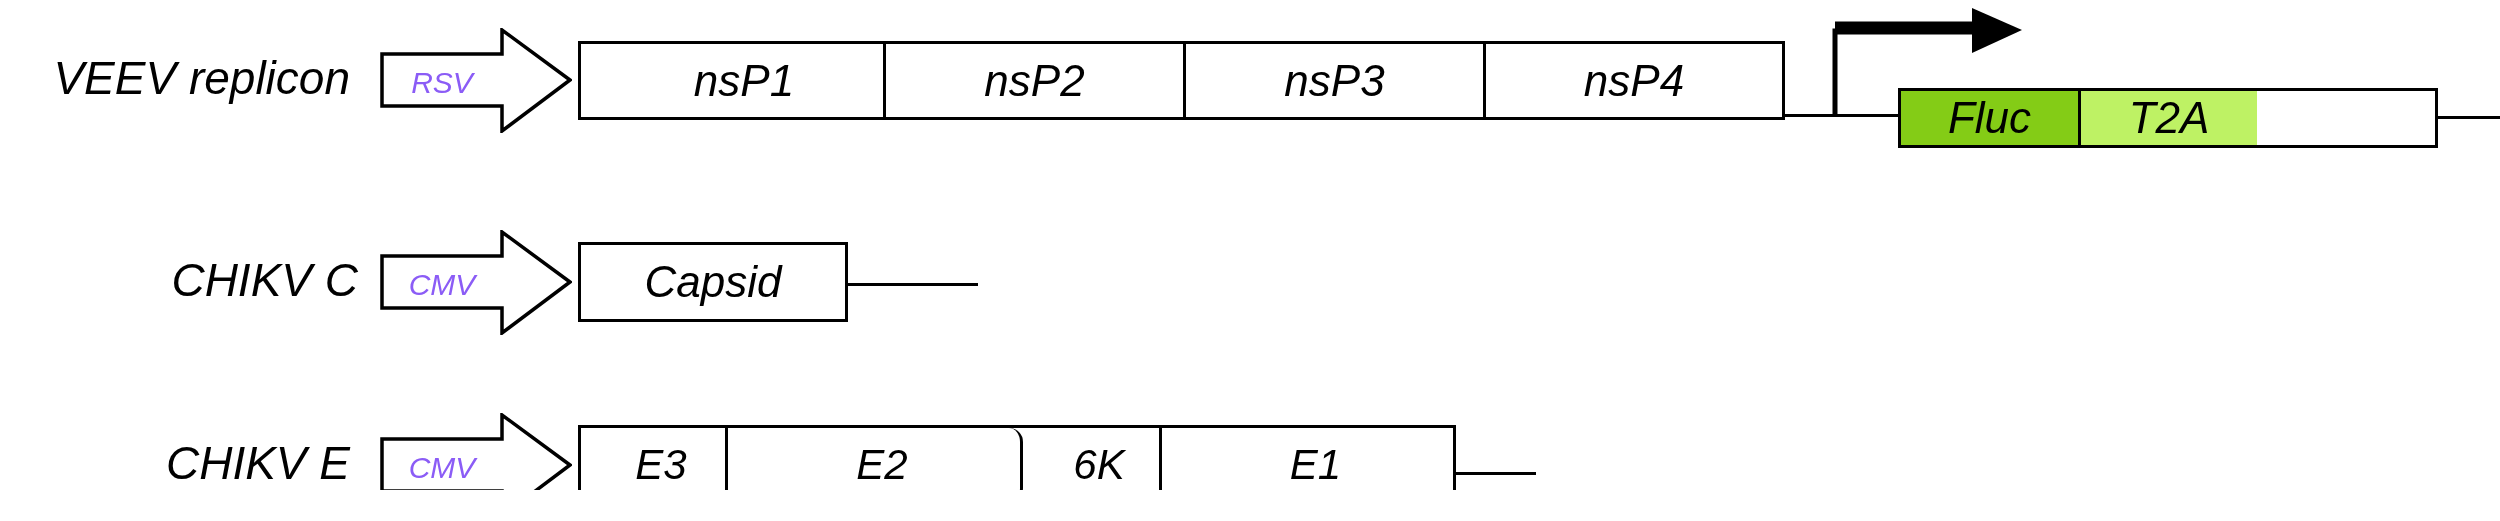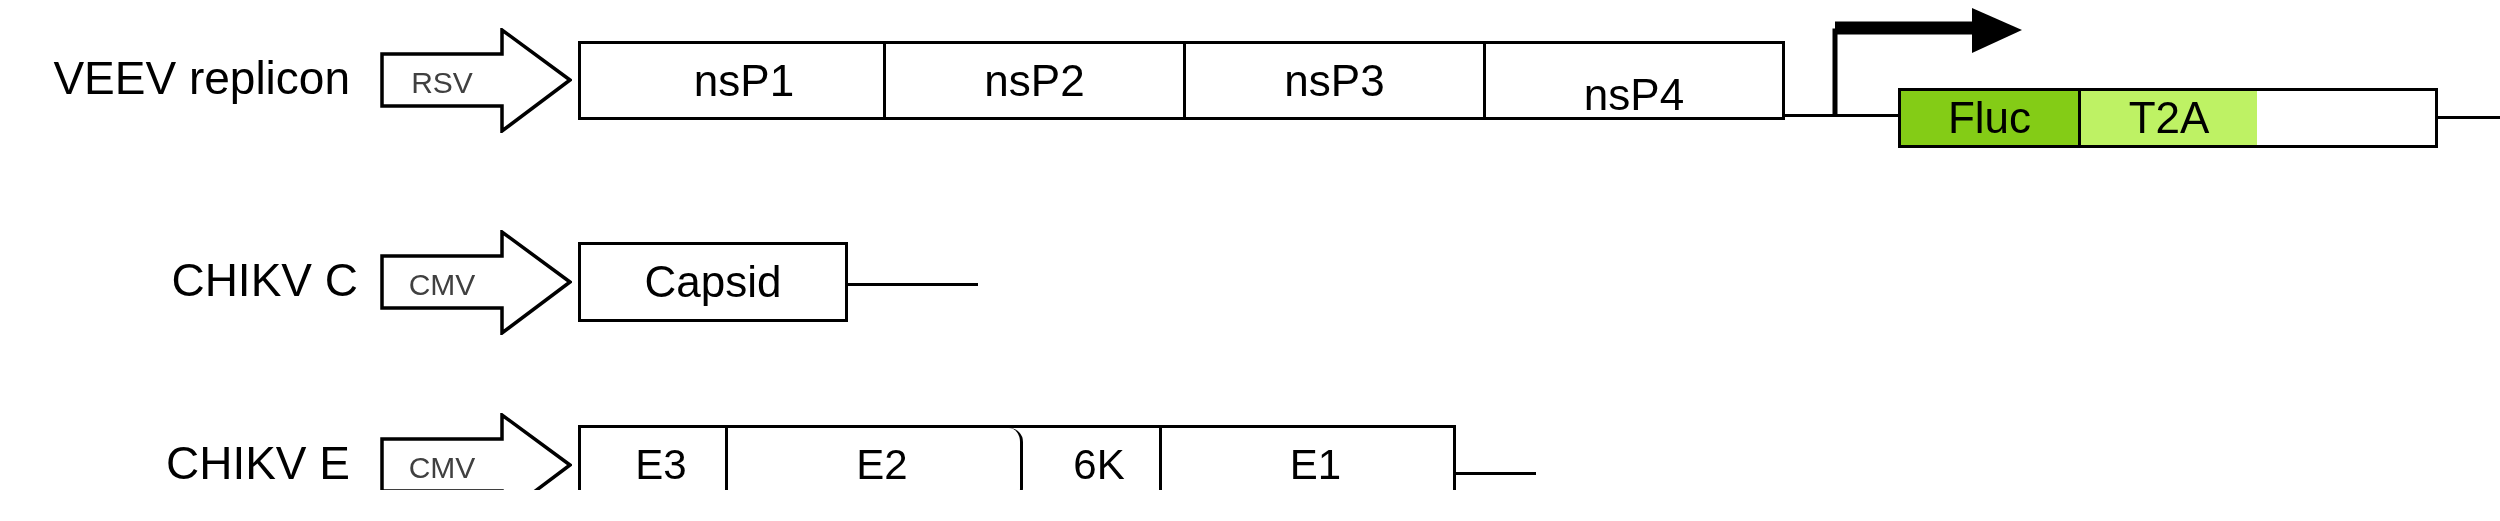--- a/index.html
+++ b/index.html
@@ -11,20 +11,21 @@
     font-family: "Liberation Sans", sans-serif;
     color: #000000;
   }
 
   #diagram {
     position: relative;
     width: 2500px;
     height: 490px;
     background: #ffffff;
     overflow: hidden;
+    font-style: italic;
   }
 
   
   .construct-row {
     position: absolute;
     left: 0;
     width: 2500px;
   }
 
   .row-label {
@@ -42,21 +43,21 @@
     display: block;
   }
   .promoter .promoter-label {
     position: absolute;
     left: 0;
     width: 100%;
     text-align: center;
     font-size: 30px;
     line-height: 1;
     white-space: nowrap;
-    color: #404040;
+    color: #8b5cf6;
   }
 
   
   .gene-track {
     position: absolute;
     display: flex;
     border: 3px solid #000;
     box-sizing: border-box;
     background: #ffffff;
   }
@@ -108,21 +109,21 @@
     <div class="gene-track" style="left:578px; top:41px; width:1207px; height:79px;">
       <div class="gene-box" style="width:305px;padding-left:24px;">
         <span>nsP1</span>
       </div>
       <div class="gene-box" style="width:300px;">
         <span>nsP2</span>
       </div>
       <div class="gene-box" style="width:300px;">
         <span>nsP3</span>
       </div>
-      <div class="gene-box" style="width:296px;align-items:flex-end;">
+      <div class="gene-box" style="width:296px;">
         <span>nsP4</span>
       </div>
     </div>
 
     <div class="connector" style="left:1785px; top:114px; width:115px;"></div>
 
     <div class="sg-arrow" style="left:1830px; top:4px; width:200px; height:115px;">
       <svg width="200" height="115" viewBox="0 0 200 115">
         <path d="M5,113 L5,27 L150,27" fill="none" stroke="#000000" stroke-width="5"></path>
         <path d="M140,27 L140,27" fill="none" stroke="#000000" stroke-width="5"></path>

